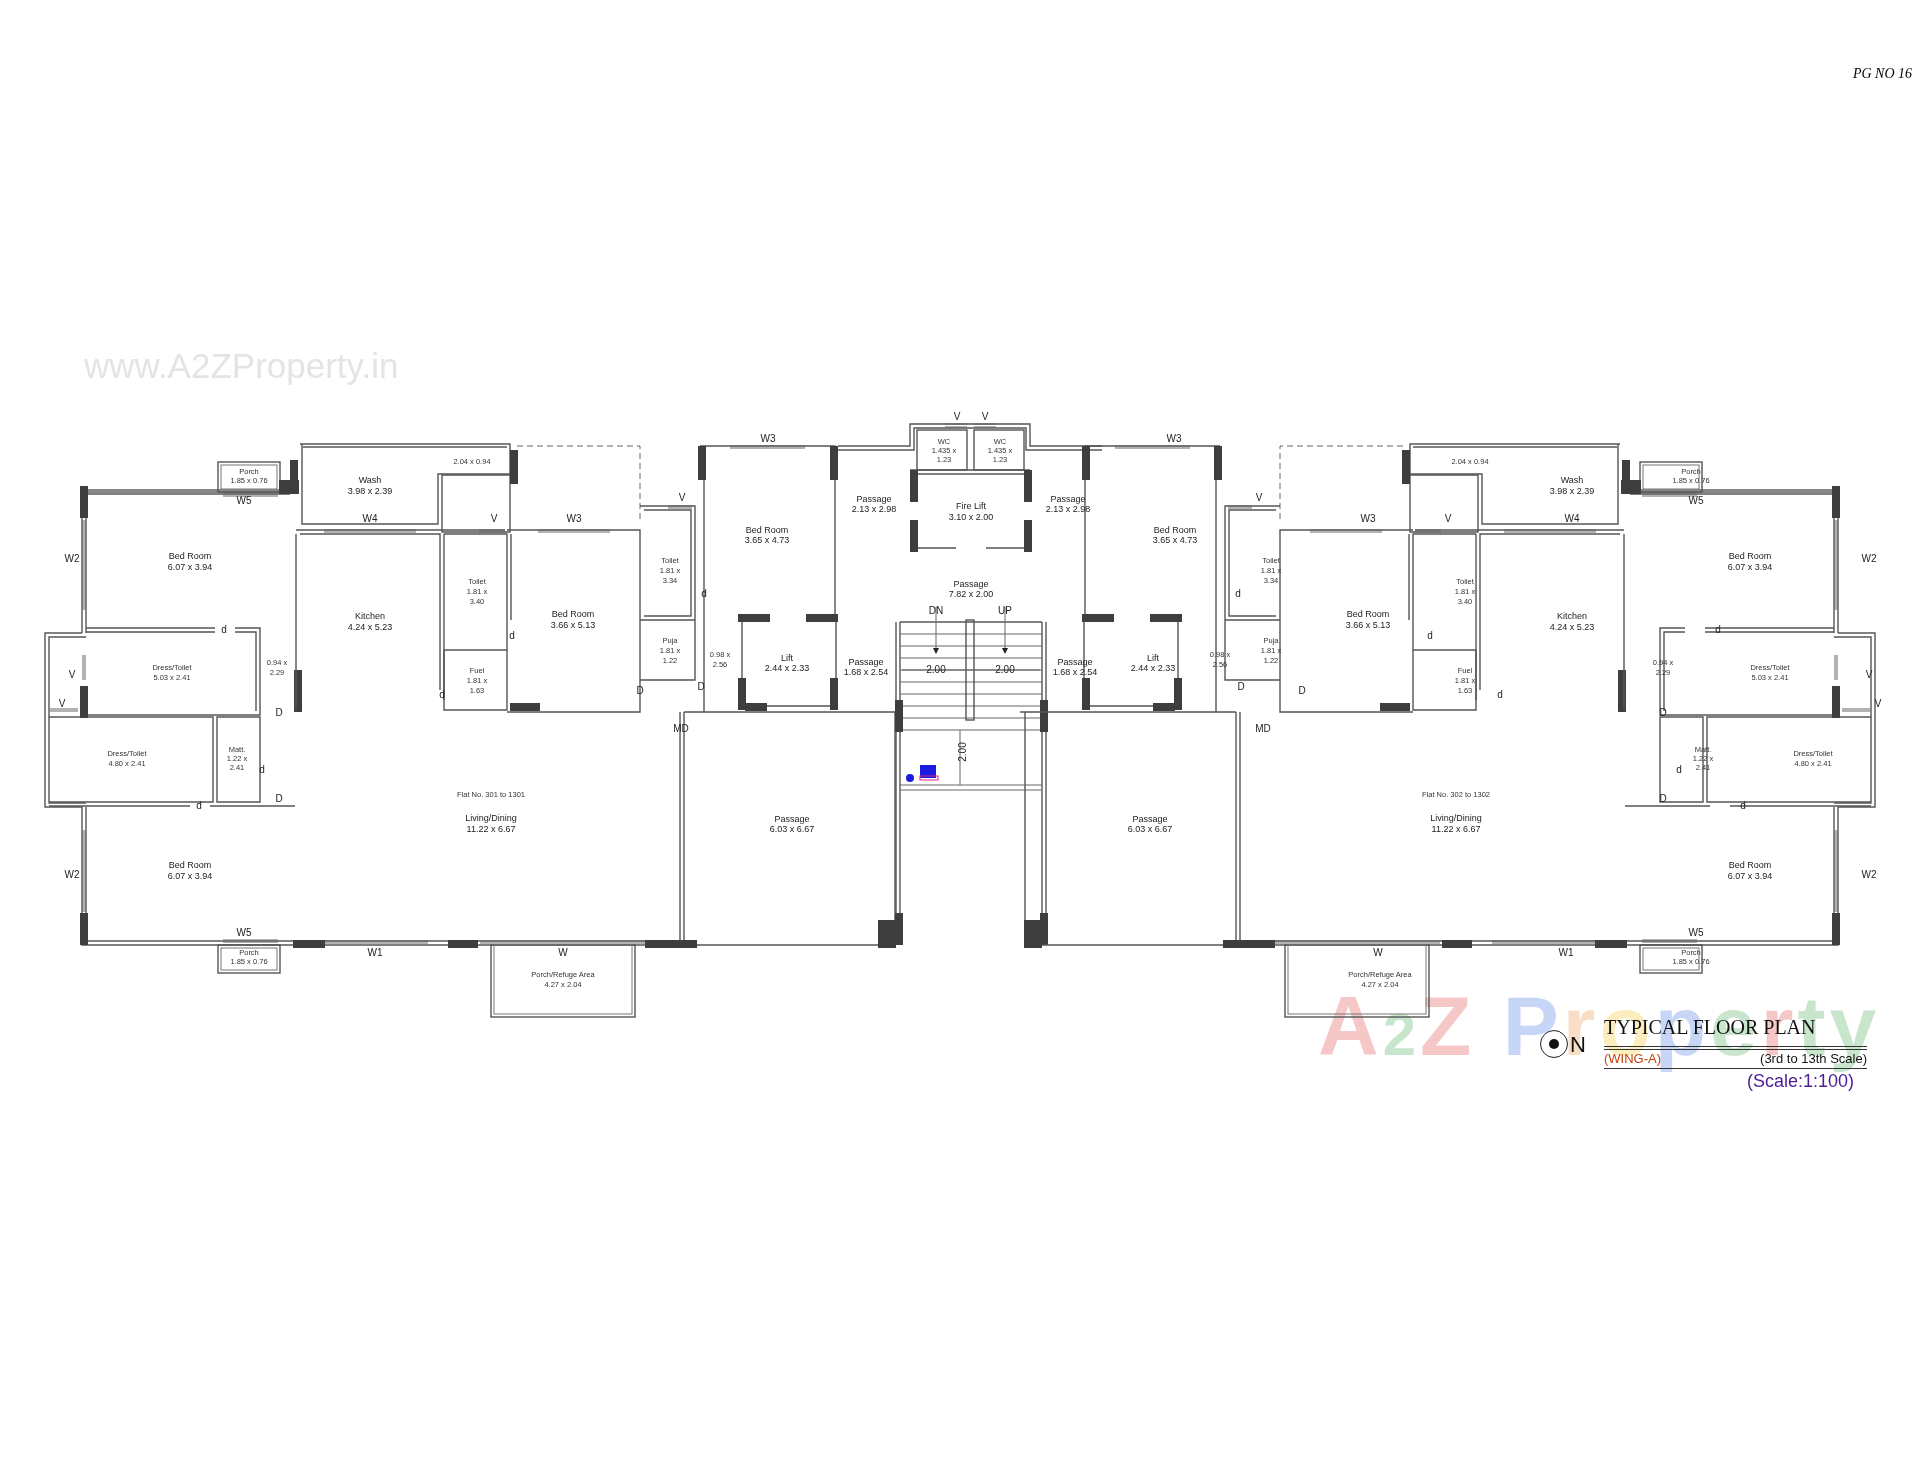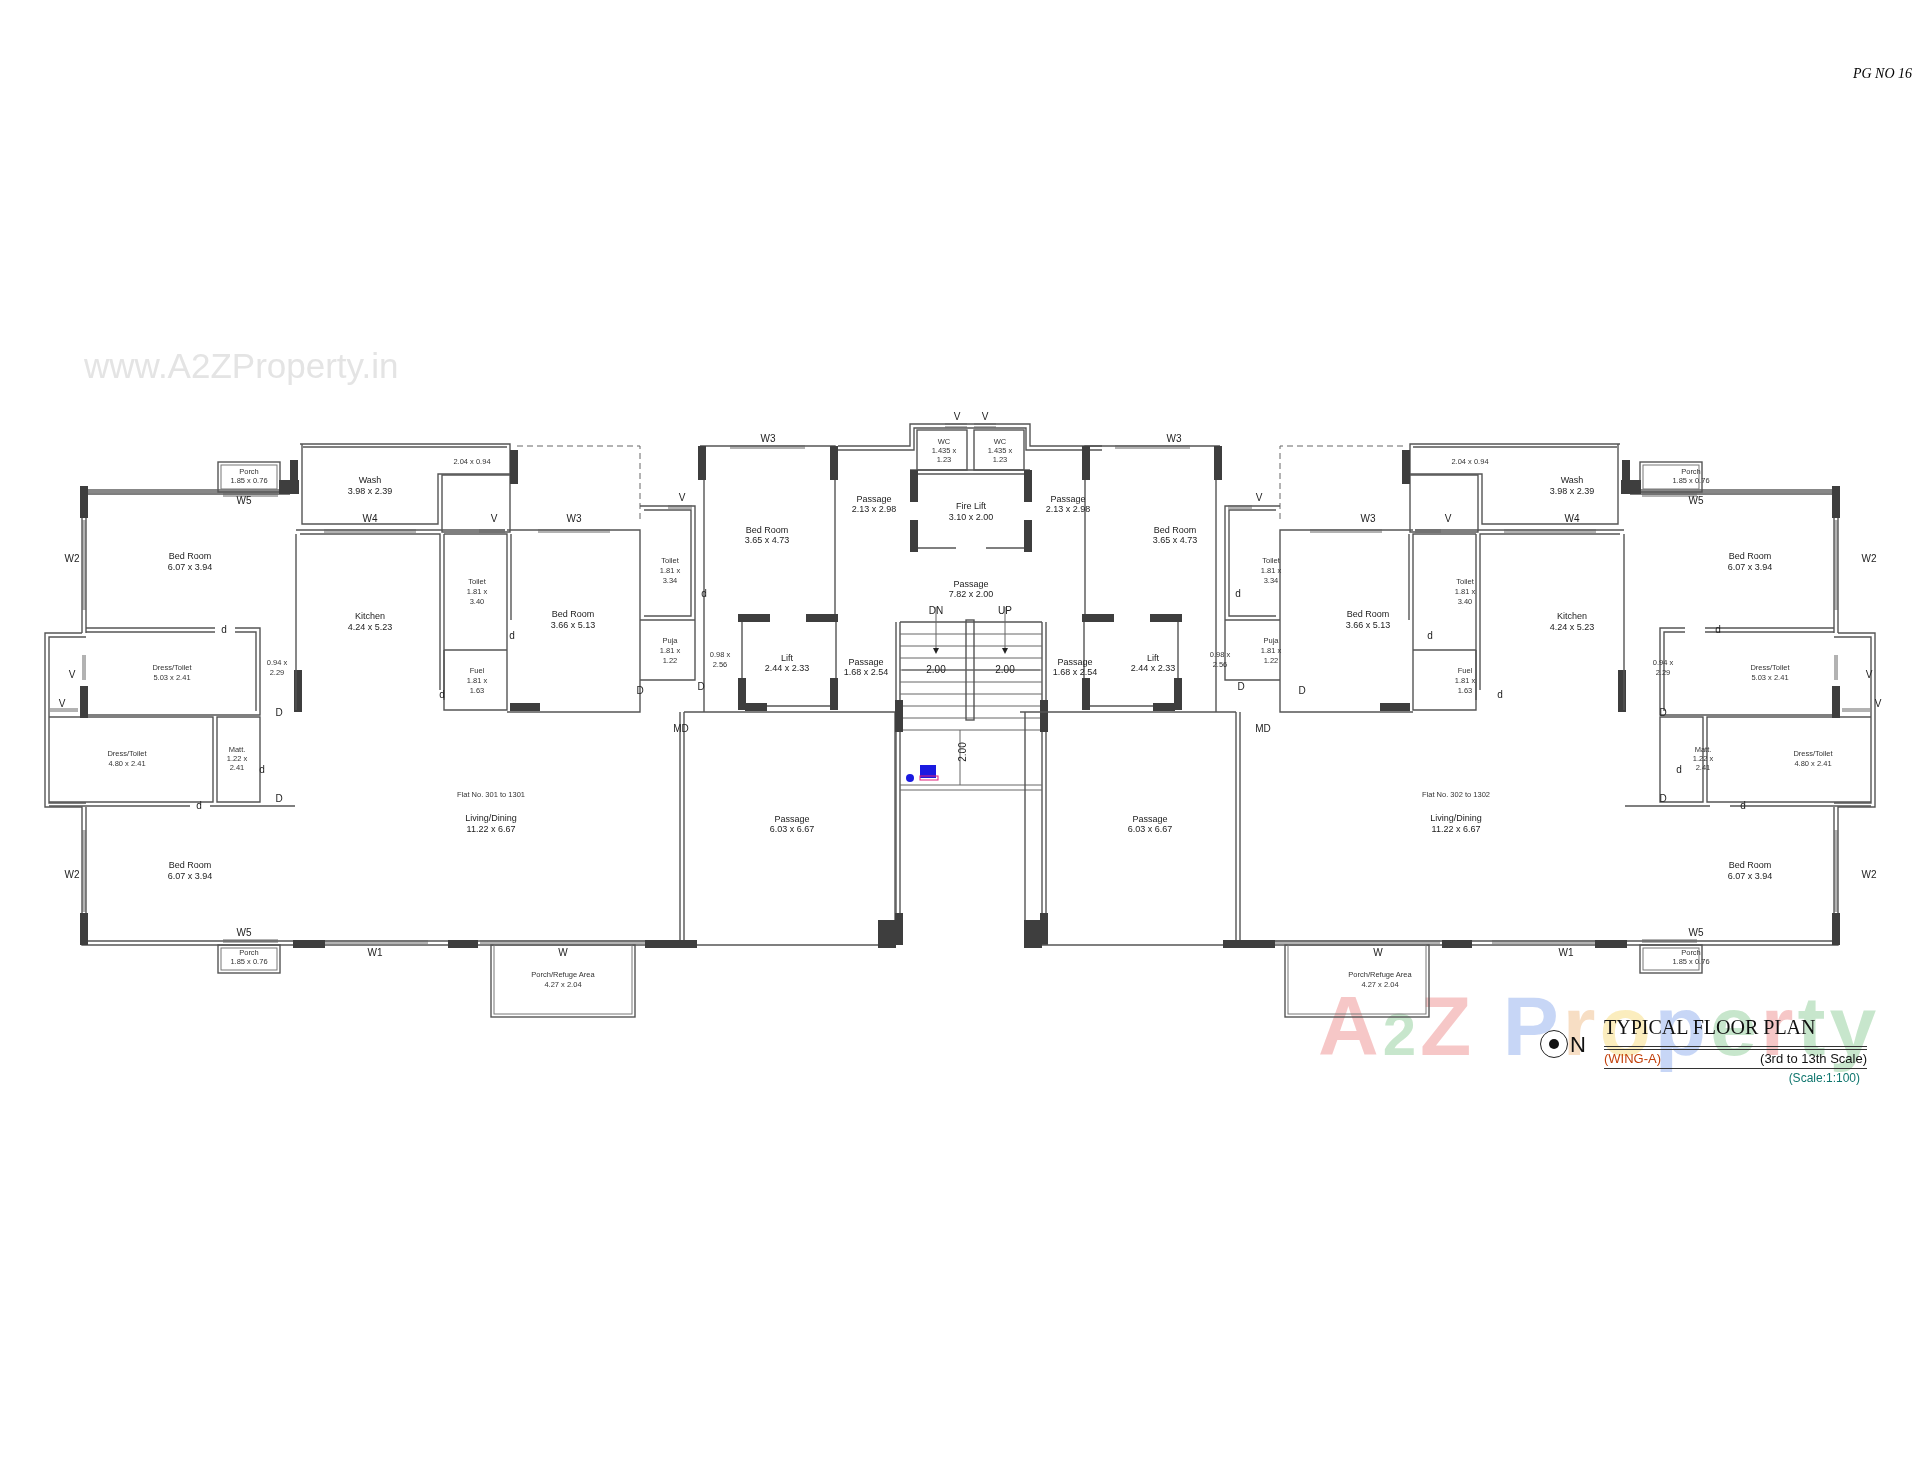--- a/index.html
+++ b/index.html
@@ -21,21 +21,21 @@
   .title-block { position: absolute; left: 1540px; top: 1016px; width: 330px; height: 72px; }
   .north { position: absolute; left: 0; top: 14px; width: 26px; height: 26px; border: 1.3px solid #222; border-radius: 50%; }
   .north::after { content: ""; position: absolute; left: 8px; top: 8px; width: 10px; height: 10px; background: #111; border-radius: 50%; }
   .north-n { position: absolute; left: 30px; top: 16px; font-size: 22px; color: #111; font-family: "Liberation Sans", sans-serif; }
   .title { position: absolute; left: 64px; top: 0; font-size: 20px; color: #111; font-family: Liberation Serif, serif; white-space: nowrap; }
   .rule1 { position: absolute; left: 64px; right: 3px; top: 30px; border-top: 1px solid #333; }
   .rule2 { position: absolute; left: 64px; right: 3px; top: 33px; border-top: 1px solid #333; }
   .wing { position: absolute; left: 64px; top: 35px; font-size: 13px; color: #c2410c; }
   .floors { position: absolute; right: 3px; top: 35px; font-size: 13px; color: #111; }
   .rule3 { position: absolute; left: 64px; right: 3px; top: 52px; border-top: 1px solid #333; }
-  .scale { position: absolute; right: 10px; top: 55px; font-size: 12px; color: #0f766e; }
+  .scale { position: absolute; right: 16px; top: 55px; font-size: 18px; color: #4c1d95; }
 </style>
 </head>
 <body>
 
 <div class="page-no">PG NO 16</div>
 <div class="watermark-url">www.A2ZProperty.in</div>
 <div class="watermark-logo" id="wm-logo"><span style="color: rgb(226, 58, 58);">A</span><span style="color: rgb(58, 168, 74); font-size: 60px;">2</span><span style="color: rgb(226, 58, 58);">Z</span><span style="color: rgb(255, 255, 255);">&nbsp;</span><span style="color: rgb(58, 111, 224);">P</span><span style="color: rgb(230, 138, 46);">r</span><span style="color: rgb(242, 194, 26);">o</span><span style="color: rgb(58, 111, 224);">p</span><span style="color: rgb(58, 168, 74);">e</span><span style="color: rgb(226, 58, 58);">r</span><span style="color: rgb(58, 168, 74);">t</span><span style="color: rgb(58, 168, 74);">y</span></div>
 
 <svg id="plan" viewBox="0 0 1920 1483" xmlns="http://www.w3.org/2000/svg">
 

